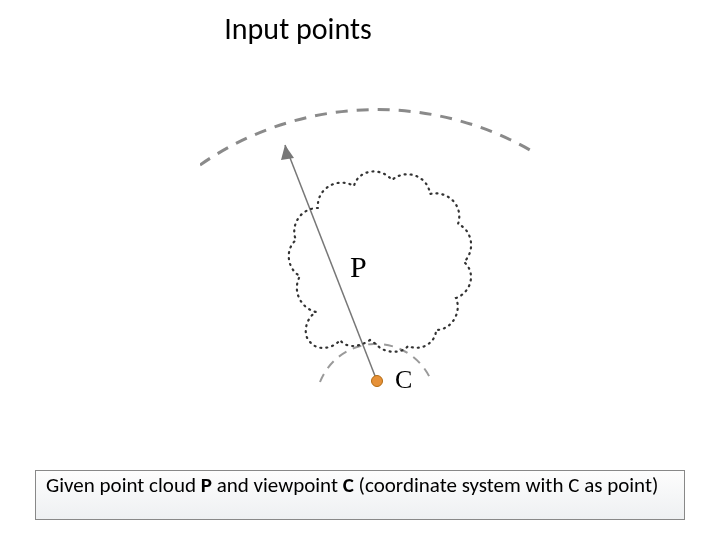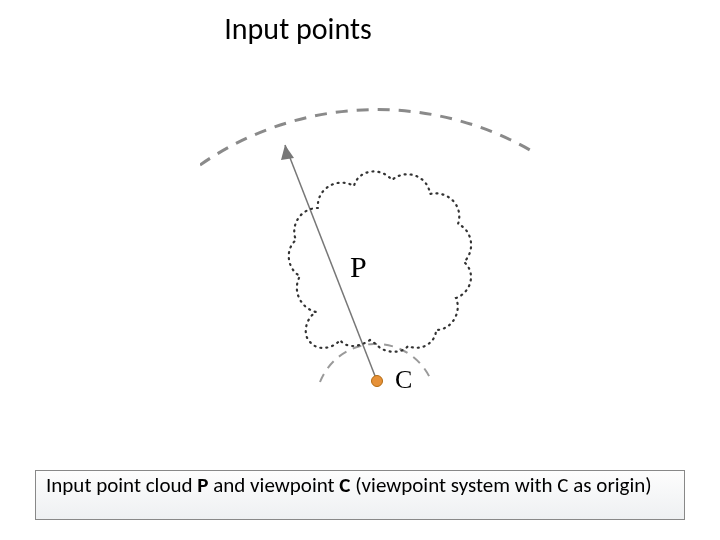--- a/index.html
+++ b/index.html
@@ -42,14 +42,14 @@
        C 202 264 184 264 176 254
        Z"></path>
 
   <circle cx="177" cy="291" r="5.5" fill="#e69138" stroke="#b36b12" stroke-width="1"></circle>
 </svg>
 
 <div class="label-p">P</div>
 <div class="label-c">C</div>
 
 <div class="caption">
-  <span>Input point cloud </span><span class="b">P</span><span> and viewpoint </span><span class="b">C</span><span> (viewpoint system with C as origin)</span>
+  <span>Given point cloud </span><span class="b">P</span><span> and viewpoint </span><span class="b">C</span><span> (coordinate system with C as point)</span>
 </div>
 
 </body></html>

